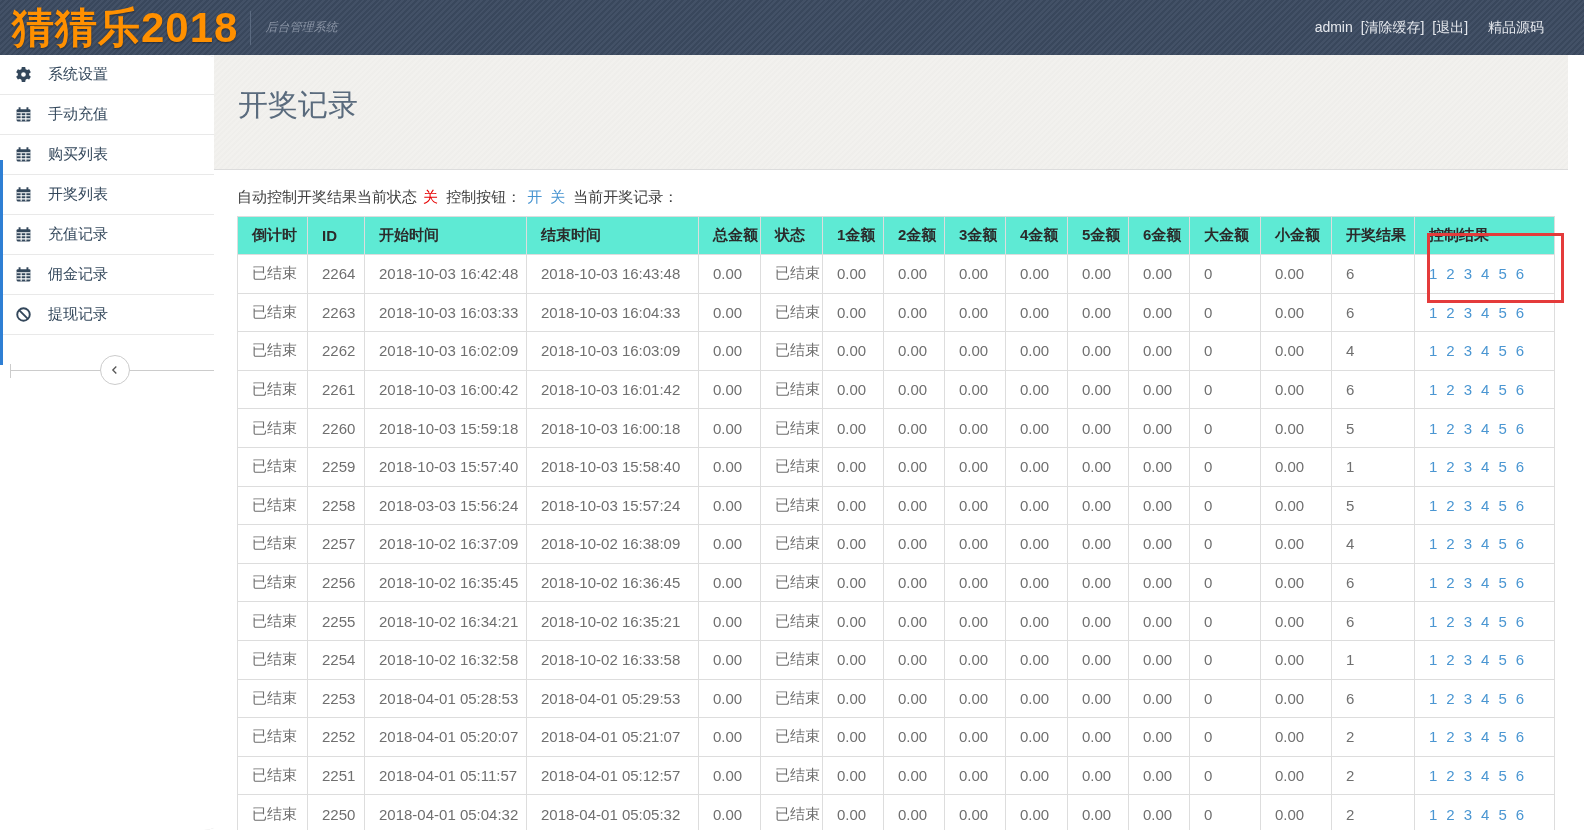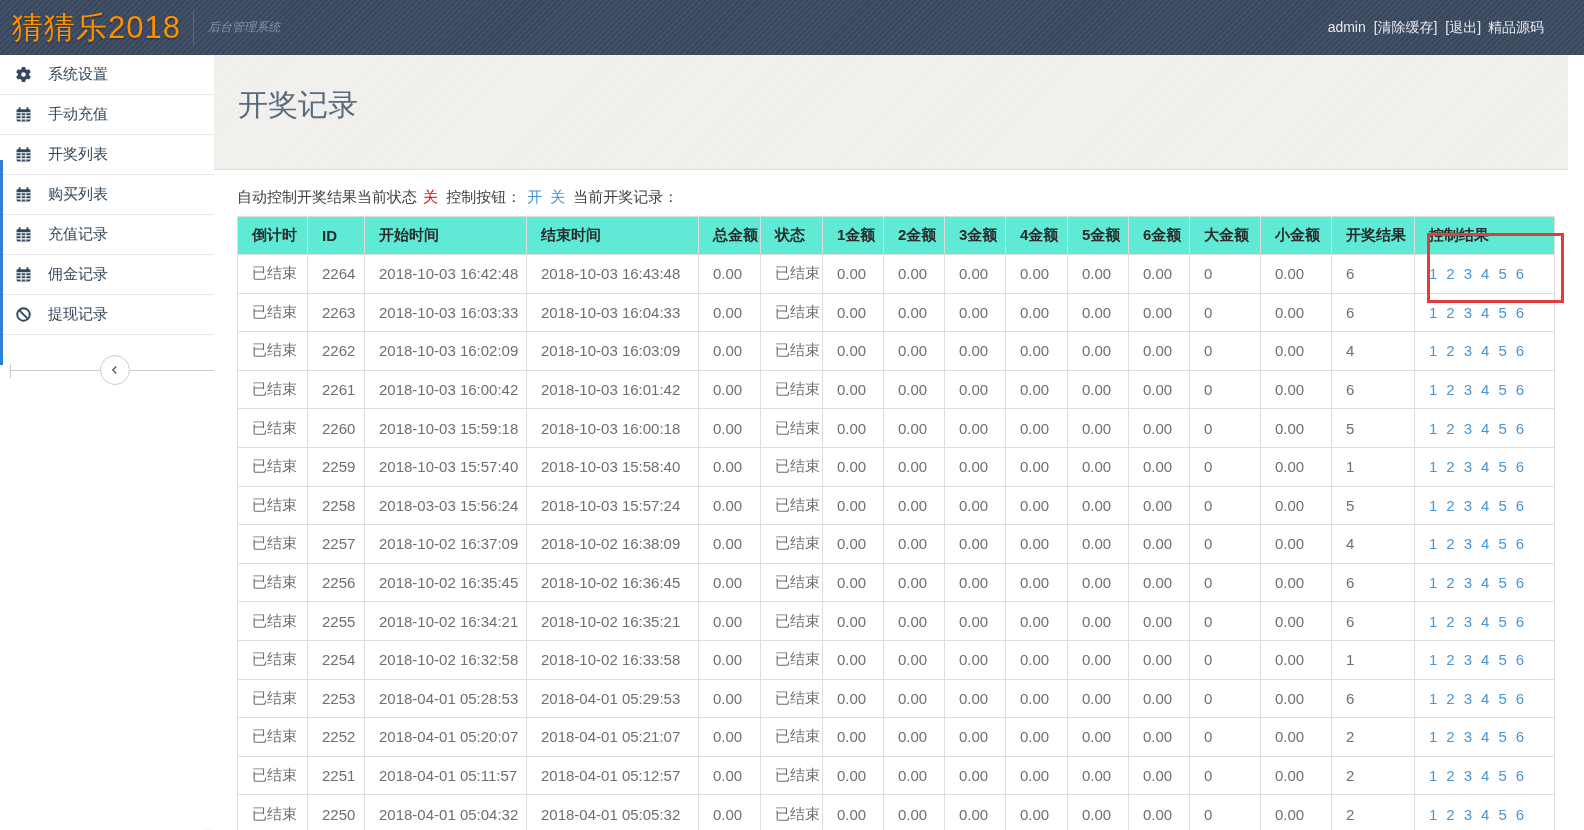--- a/index.html
+++ b/index.html
@@ -5,26 +5,26 @@
   html,body{margin:0;padding:0;}
   body{font-family:"Liberation Sans","DejaVu Sans",sans-serif;background:#fff;}
   .app{position:relative;width:1584px;height:830px;overflow:hidden;background:#fff;}
 
   
   .topbar{position:absolute;left:0;top:0;width:100%;height:55px;
     background:#3c4b61;
     background-image:repeating-linear-gradient(135deg,rgba(255,255,255,.035) 0 2px,rgba(0,0,0,.05) 2px 4px);
     display:flex;align-items:center;justify-content:space-between;box-sizing:border-box;padding:0 40px 0 12px;}
   .brand{display:flex;align-items:center;}
-  .logo{font-size:31px;font-weight:normal;color:#ff9000;letter-spacing:1px;text-shadow:0 1px 2px rgba(0,0,0,.4);}
+  .logo{font-size:42px;font-weight:bold;color:#ff9000;letter-spacing:1px;text-shadow:0 1px 2px rgba(0,0,0,.4);}
   .brand .divider{width:1px;height:34px;background:#5b6a80;margin:0 14px 0 12px;}
   .subtitle{font-size:12px;font-style:italic;color:#8a94a5;}
   .userbar{font-size:14px;color:#e6e9ee;}
   .userbar a{color:#e6e9ee;text-decoration:none;margin-left:4px;cursor:pointer;}
-  .userbar .src{margin-left:3px;}
+  .userbar .src{margin-left:16px;}
 
   
   .sidebar{position:absolute;left:0;top:55px;width:230px;height:775px;background:#fff;
     border-right:1px solid #d9d9d9;box-sizing:border-box;border-radius:26px;}
   .side-item{height:39px;display:flex;align-items:center;border-bottom:1px solid #e9e9e9;
     padding-left:15px;cursor:pointer;color:#33475b;}
   .side-item .icn{width:17px;height:17px;margin-right:16px;display:inline-flex;color:#33475b;}
   .side-item .icn svg{width:17px;height:17px;}
   .side-item .lbl{font-size:15px;}
   .collapse-row{position:relative;margin-top:16px;height:40px;}
@@ -102,32 +102,32 @@
         </div>
         <div class="side-item">
           <span class="icn">
             <svg viewBox="0 0 16 16">
               <rect x="1.5" y="3" width="13" height="11.5" rx="1" fill="currentColor"></rect>
               <rect x="3.4" y="1.2" width="1.8" height="3" fill="currentColor"></rect>
               <rect x="10.8" y="1.2" width="1.8" height="3" fill="currentColor"></rect>
               <path d="M1.5 6.3h13M1.5 9.2h13M1.5 12.1h13M5.8 6.3v8M10.2 6.3v8" stroke="#fff" stroke-width="1"></path>
             </svg>
           </span>
-          <span class="lbl">开奖列表</span>
+          <span class="lbl">购买列表</span>
         </div>
         <div class="side-item">
           <span class="icn">
             <svg viewBox="0 0 16 16">
               <rect x="1.5" y="3" width="13" height="11.5" rx="1" fill="currentColor"></rect>
               <rect x="3.4" y="1.2" width="1.8" height="3" fill="currentColor"></rect>
               <rect x="10.8" y="1.2" width="1.8" height="3" fill="currentColor"></rect>
               <path d="M1.5 6.3h13M1.5 9.2h13M1.5 12.1h13M5.8 6.3v8M10.2 6.3v8" stroke="#fff" stroke-width="1"></path>
             </svg>
           </span>
-          <span class="lbl">购买列表</span>
+          <span class="lbl">开奖列表</span>
         </div>
         <div class="side-item">
           <span class="icn">
             <svg viewBox="0 0 16 16">
               <rect x="1.5" y="3" width="13" height="11.5" rx="1" fill="currentColor"></rect>
               <rect x="3.4" y="1.2" width="1.8" height="3" fill="currentColor"></rect>
               <rect x="10.8" y="1.2" width="1.8" height="3" fill="currentColor"></rect>
               <path d="M1.5 6.3h13M1.5 9.2h13M1.5 12.1h13M5.8 6.3v8M10.2 6.3v8" stroke="#fff" stroke-width="1"></path>
             </svg>
           </span>

